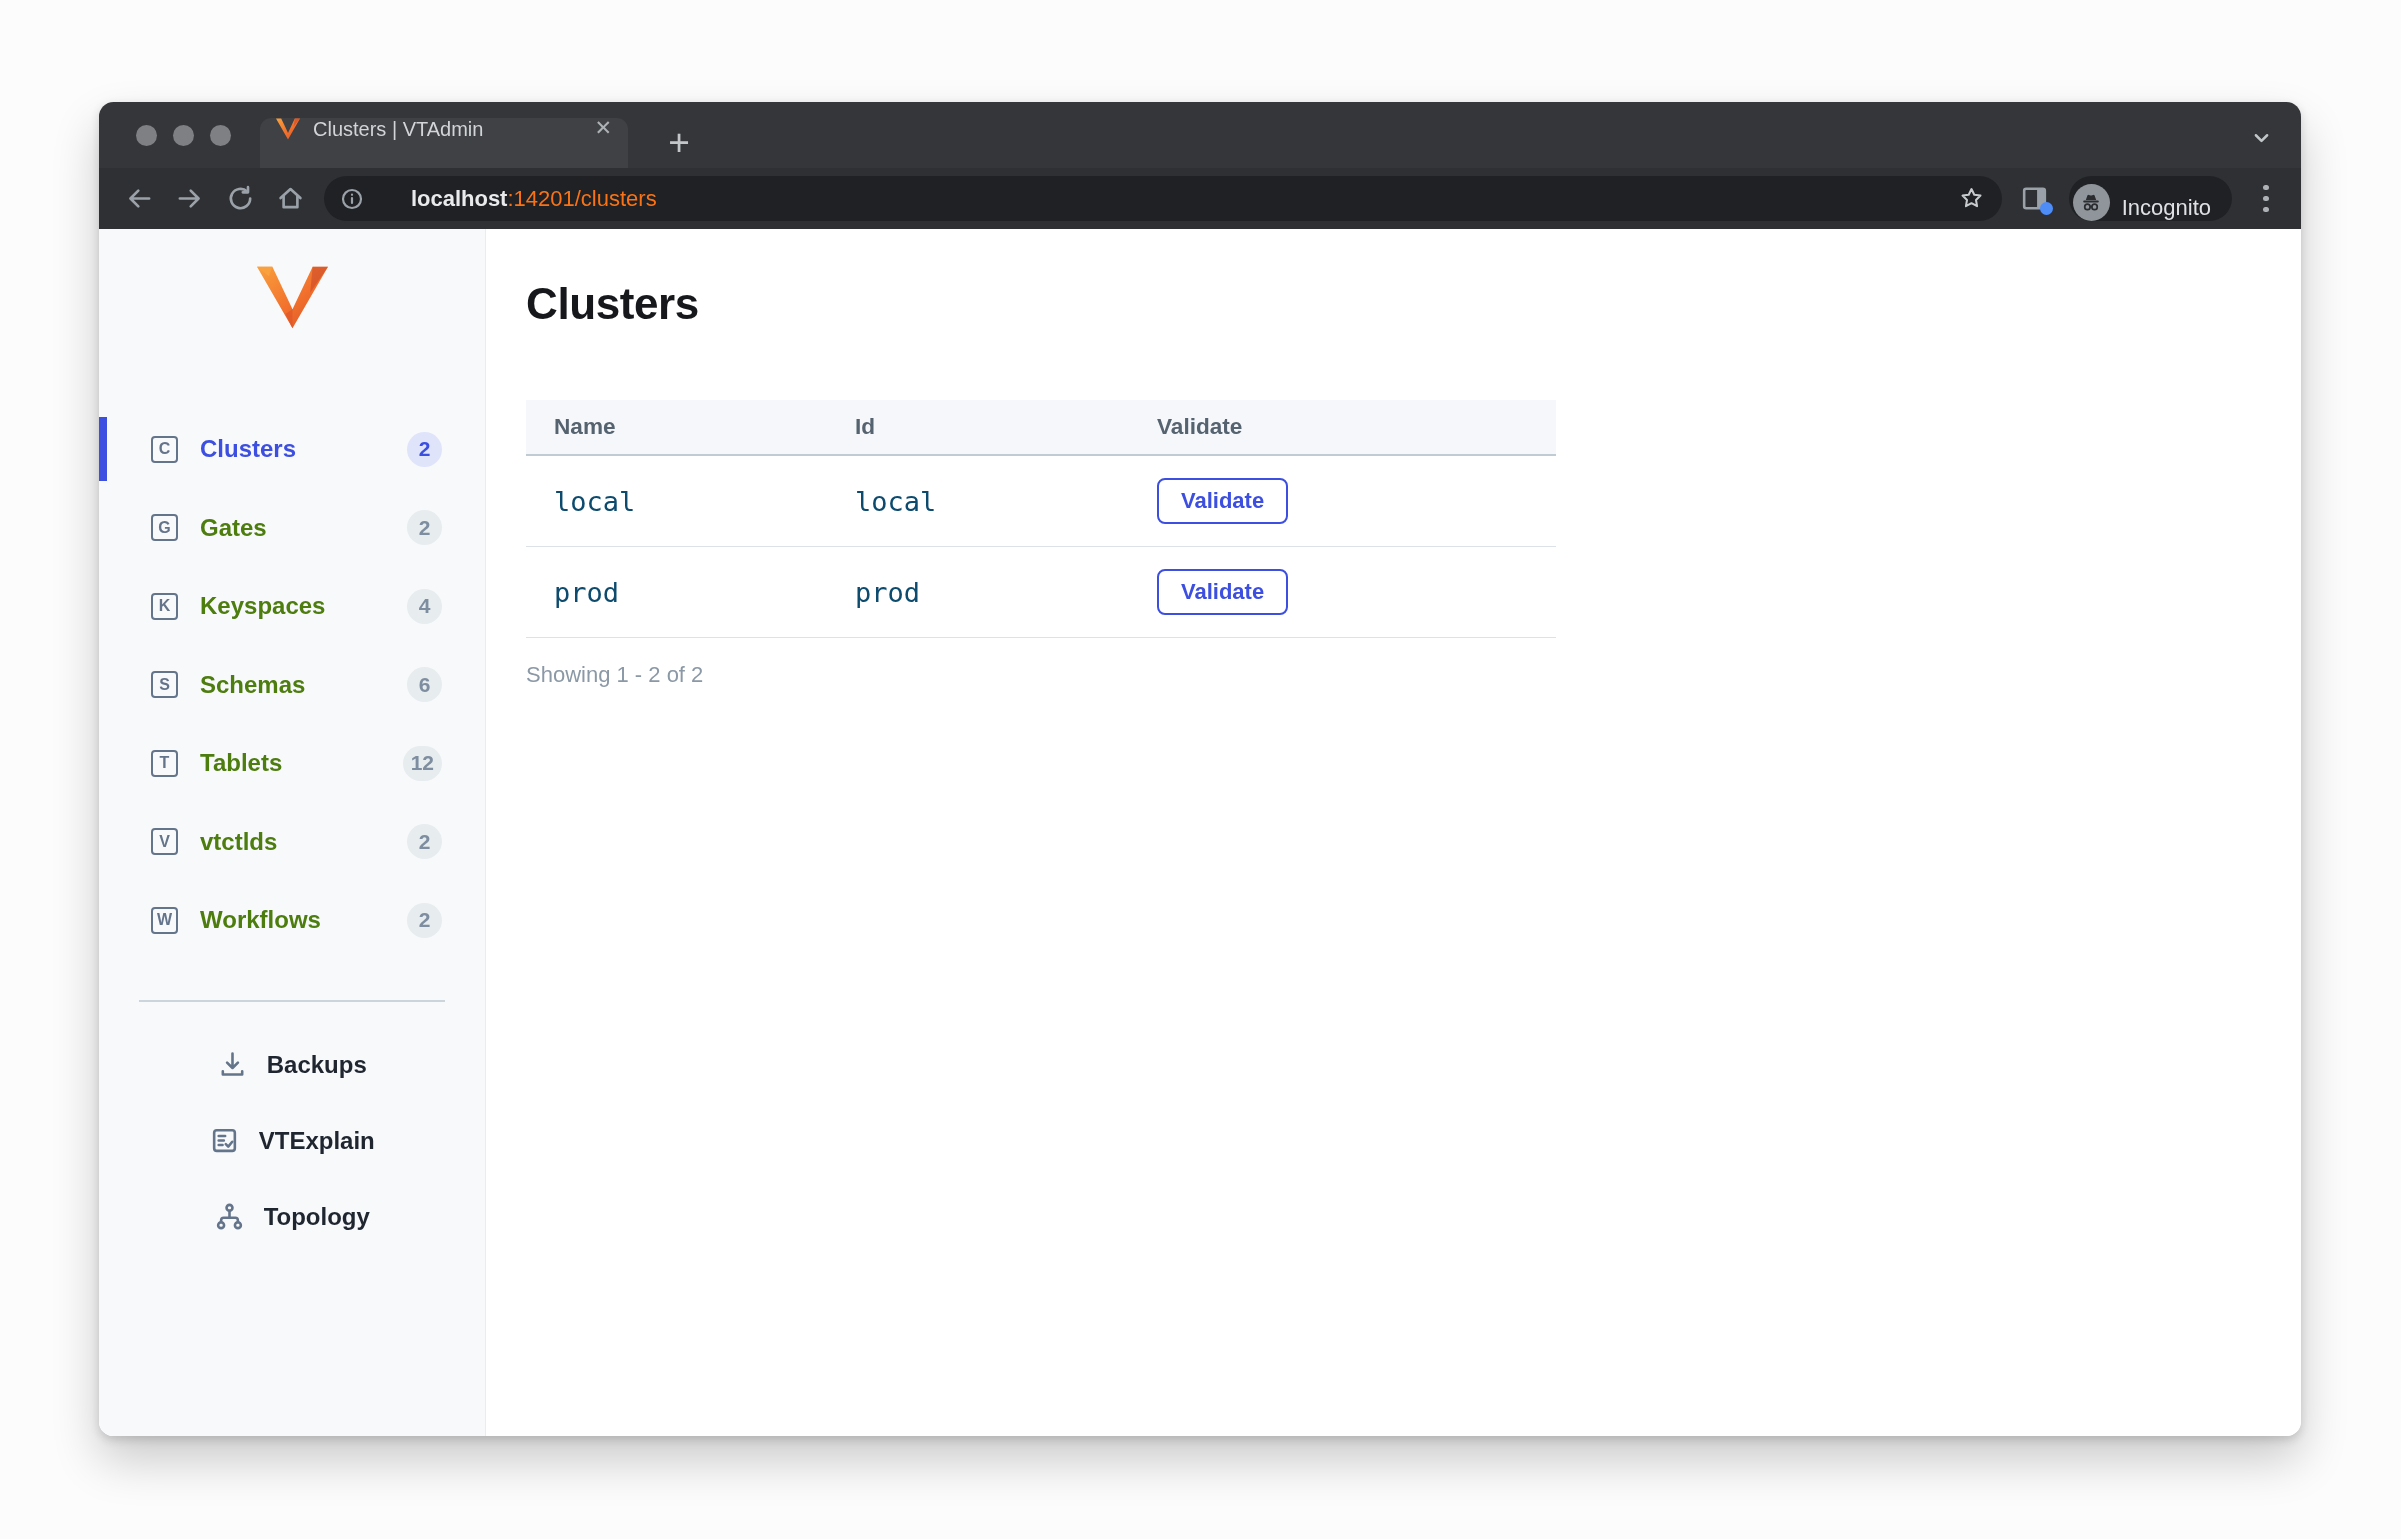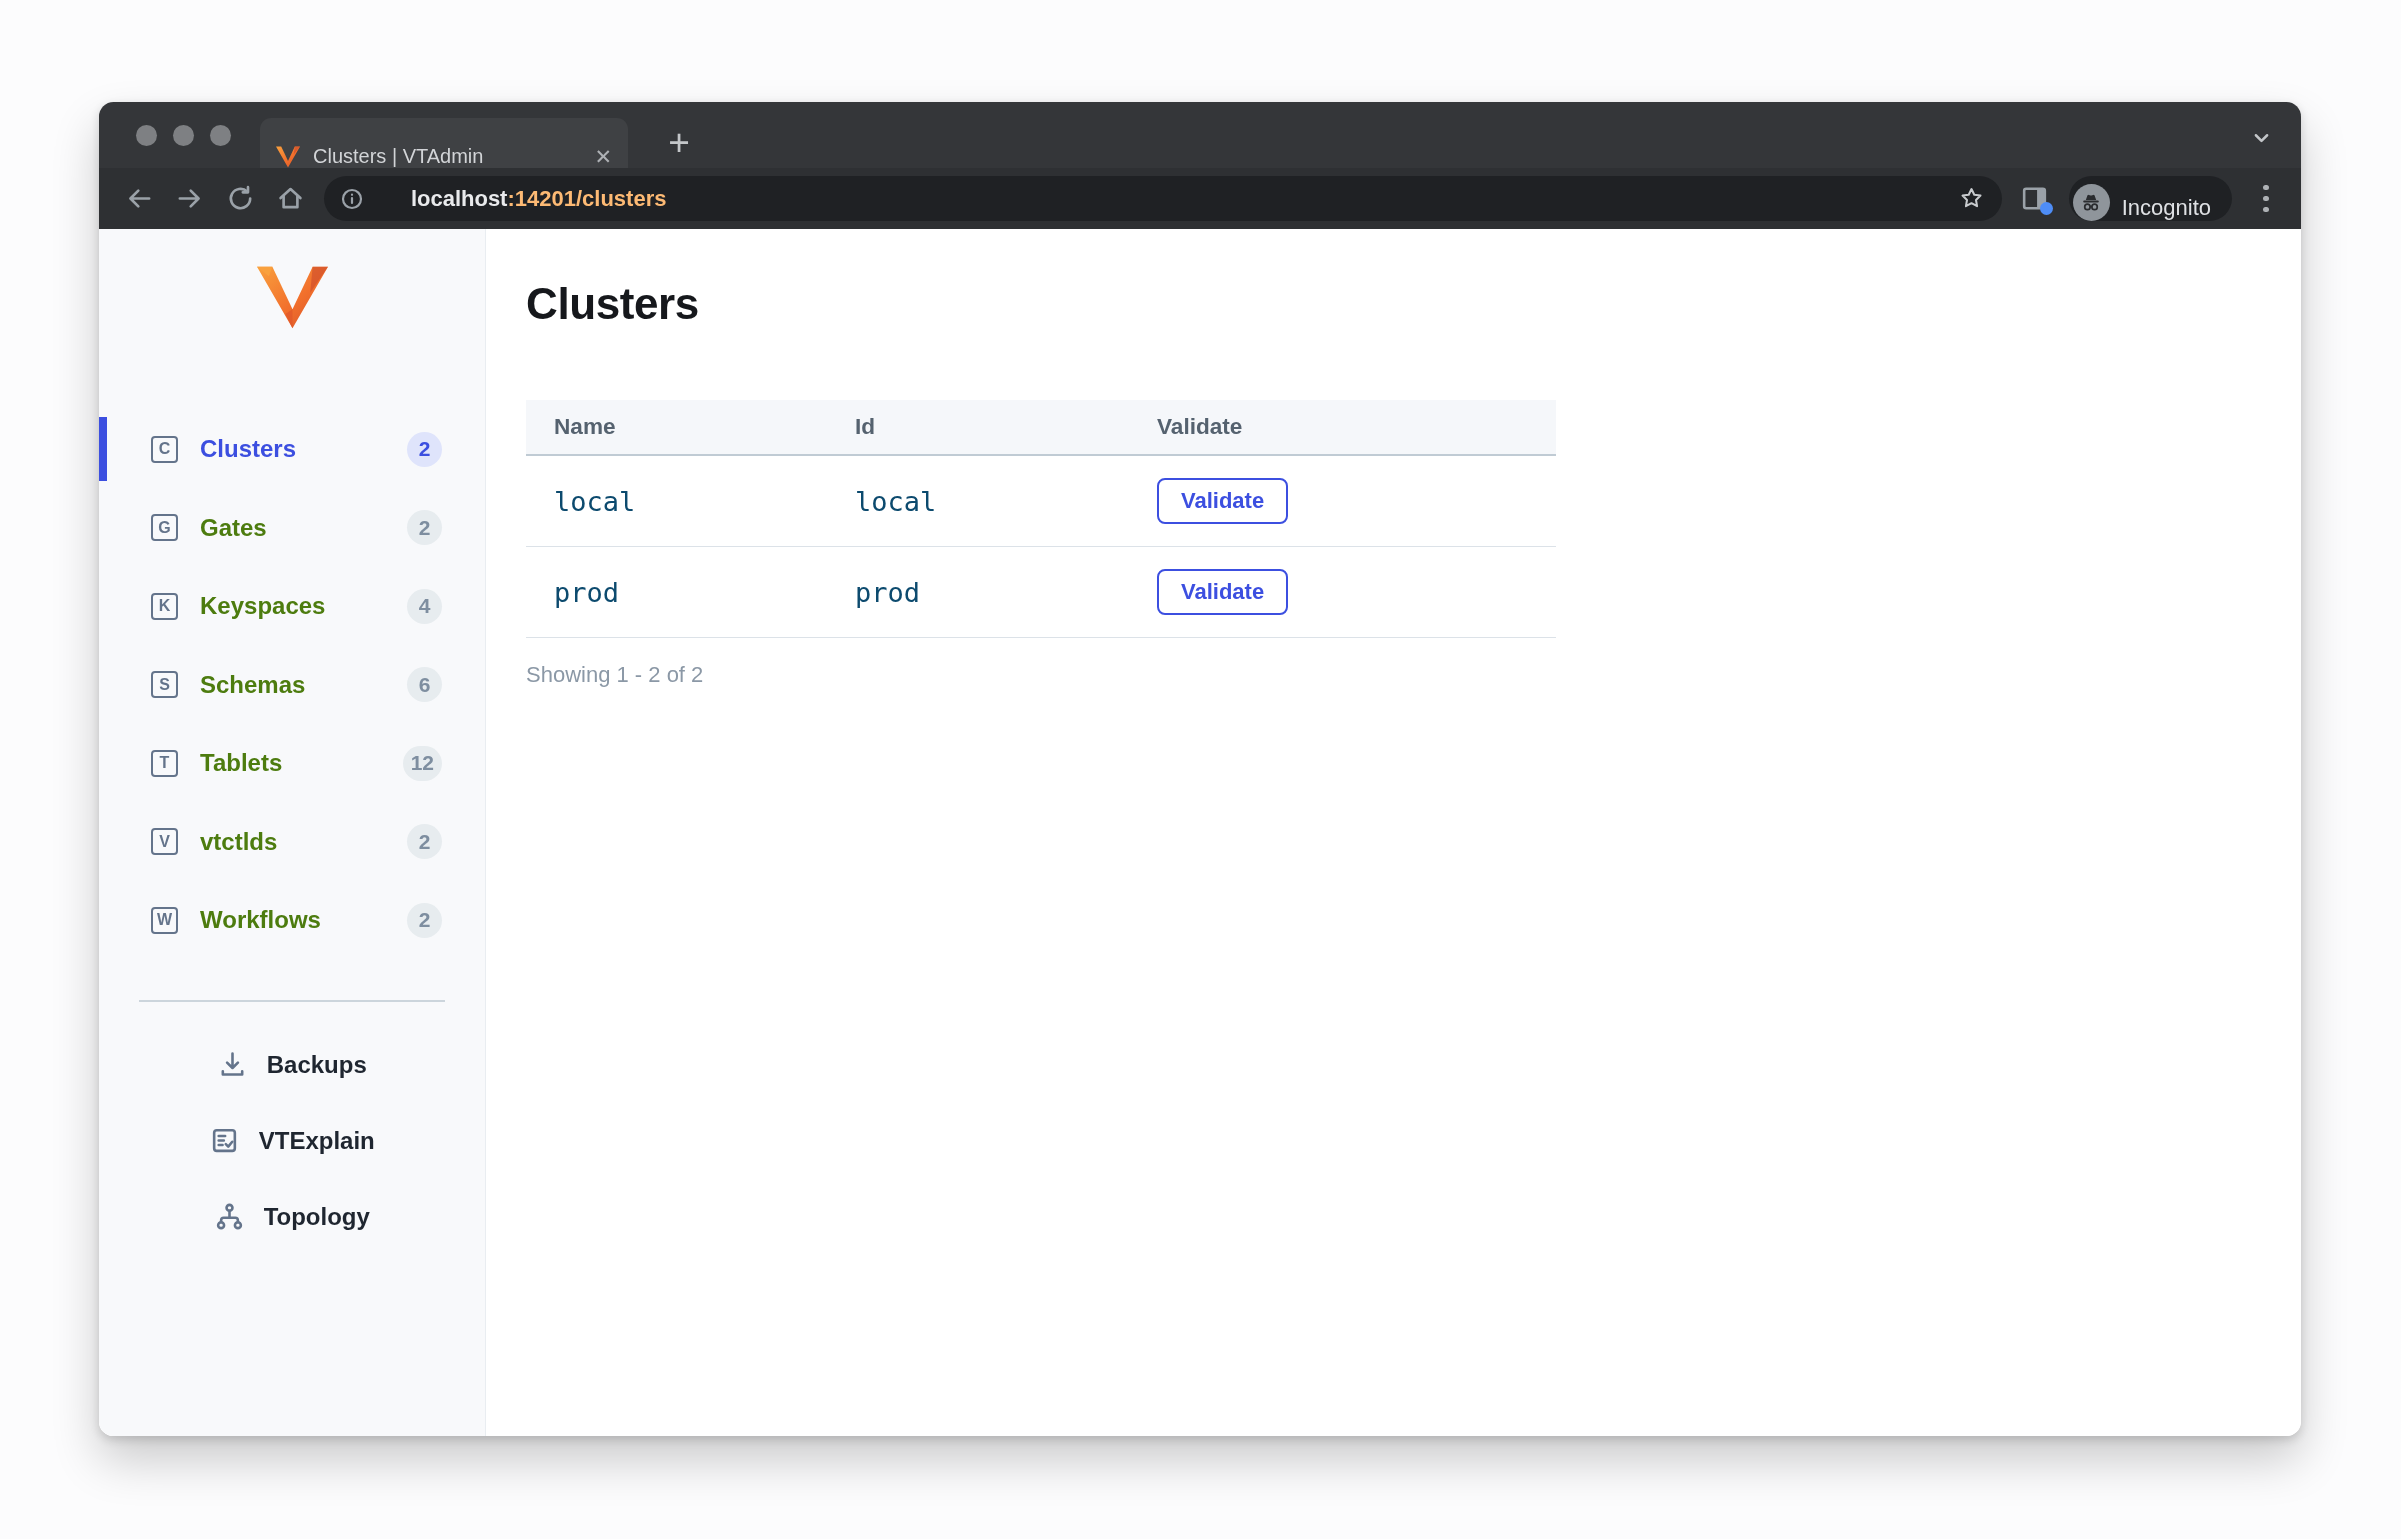--- a/index.html
+++ b/index.html
@@ -11,42 +11,42 @@
             border-radius:14.5px; overflow:hidden; background:#ffffff;
             box-shadow:0 24px 48px rgba(0,0,0,.20), 0 3.2px 9.7px rgba(0,0,0,.14);
             display:flex; flex-direction:column; }
 
   
   .tabstrip { position:relative; height:66px; background:#343639; flex:none; }
   .lights { position:absolute; left:37px; top:0; height:66px; display:flex; align-items:center; gap:16px; }
   .light { width:21px; height:21px; border-radius:50%; background:#7e8083; border:none; }
   .tab { position:absolute; left:161px; top:16px; width:368px; height:50px;
          background:#3f4144; border-radius:11.3px 11.3px 0 0;
-         display:flex; align-items:flex-end; padding:0 16px; }
+         display:flex; align-items:flex-start; padding:0 16px; }
   .tab-title { flex:1; margin-left:13px; font-size:20px; color:#d2d4d7; white-space:nowrap;
                overflow:hidden; text-overflow:ellipsis; }
   .tab-close { font-size:21px; color:#aeb1b5; background:none; border:none; line-height:1;
                font-family:"DejaVu Sans", sans-serif; cursor:default; }
   .newtab { position:absolute; left:558px; top:19.3px; width:44px; height:44px; background:none; border:none;
             color:#c3c6c9; font-size:37px; font-weight:300; line-height:40px; text-align:center; }
   .tabsearch { position:absolute; right:24px; top:19.3px; width:32px; height:32px; background:none; border:none;
                display:flex; align-items:center; justify-content:center; }
 
   
   .toolbar { height:61px; background:#2e3033; flex:none; display:flex; align-items:center;
              padding:0 19.3px 0 21px; }
   .tool-btn { width:39px; height:39px; border:none; background:none; display:flex;
               align-items:center; justify-content:center; flex:none; margin-right:11.3px; }
   .tool-btn svg { width:29px; height:29px; }
   .addr { flex:1; height:45px; background:#1f2124; border-radius:22.6px; display:flex;
           align-items:center; padding:0 17.7px 0 16px; margin:0 11.3px 0 3.2px; min-width:0; border:none; }
   .addr-info { flex:none; display:flex; }
   .url { margin-left:14.5px; font-size:22px; white-space:nowrap; overflow:hidden; }
   .url .host { color:#e9eaec; font-weight:700;margin-left:32px; }
-  .url .rest { color:#fdba74;font-weight:bold; }
+  .url .rest { color:#f97316; }
   .addr-star { margin-left:auto; flex:none; background:none; border:none; display:flex; }
   .panel-btn { position:relative; width:42px; height:42px; border:none; background:none;
                display:flex; align-items:center; justify-content:center; flex:none; margin-right:13px; }
   .panel-dot { position:absolute; right:3.2px; bottom:4.8px; width:13px; height:13px; border-radius:50%;
                background:#4e8df7; }
   .incog { height:45px; border-radius:22.6px; background:#1f2124; display:flex; align-items:flex-end;
            padding:0 21px 0 4px; flex:none; margin-right:17.7px; }
   .incog-avatar { width:37px; height:37px; border-radius:50%; background:#8f959b;
                   display:flex; align-items:center; justify-content:center; }
   .incog-label { margin-left:12px; font-size:22px; color:#dfe1e4; }

